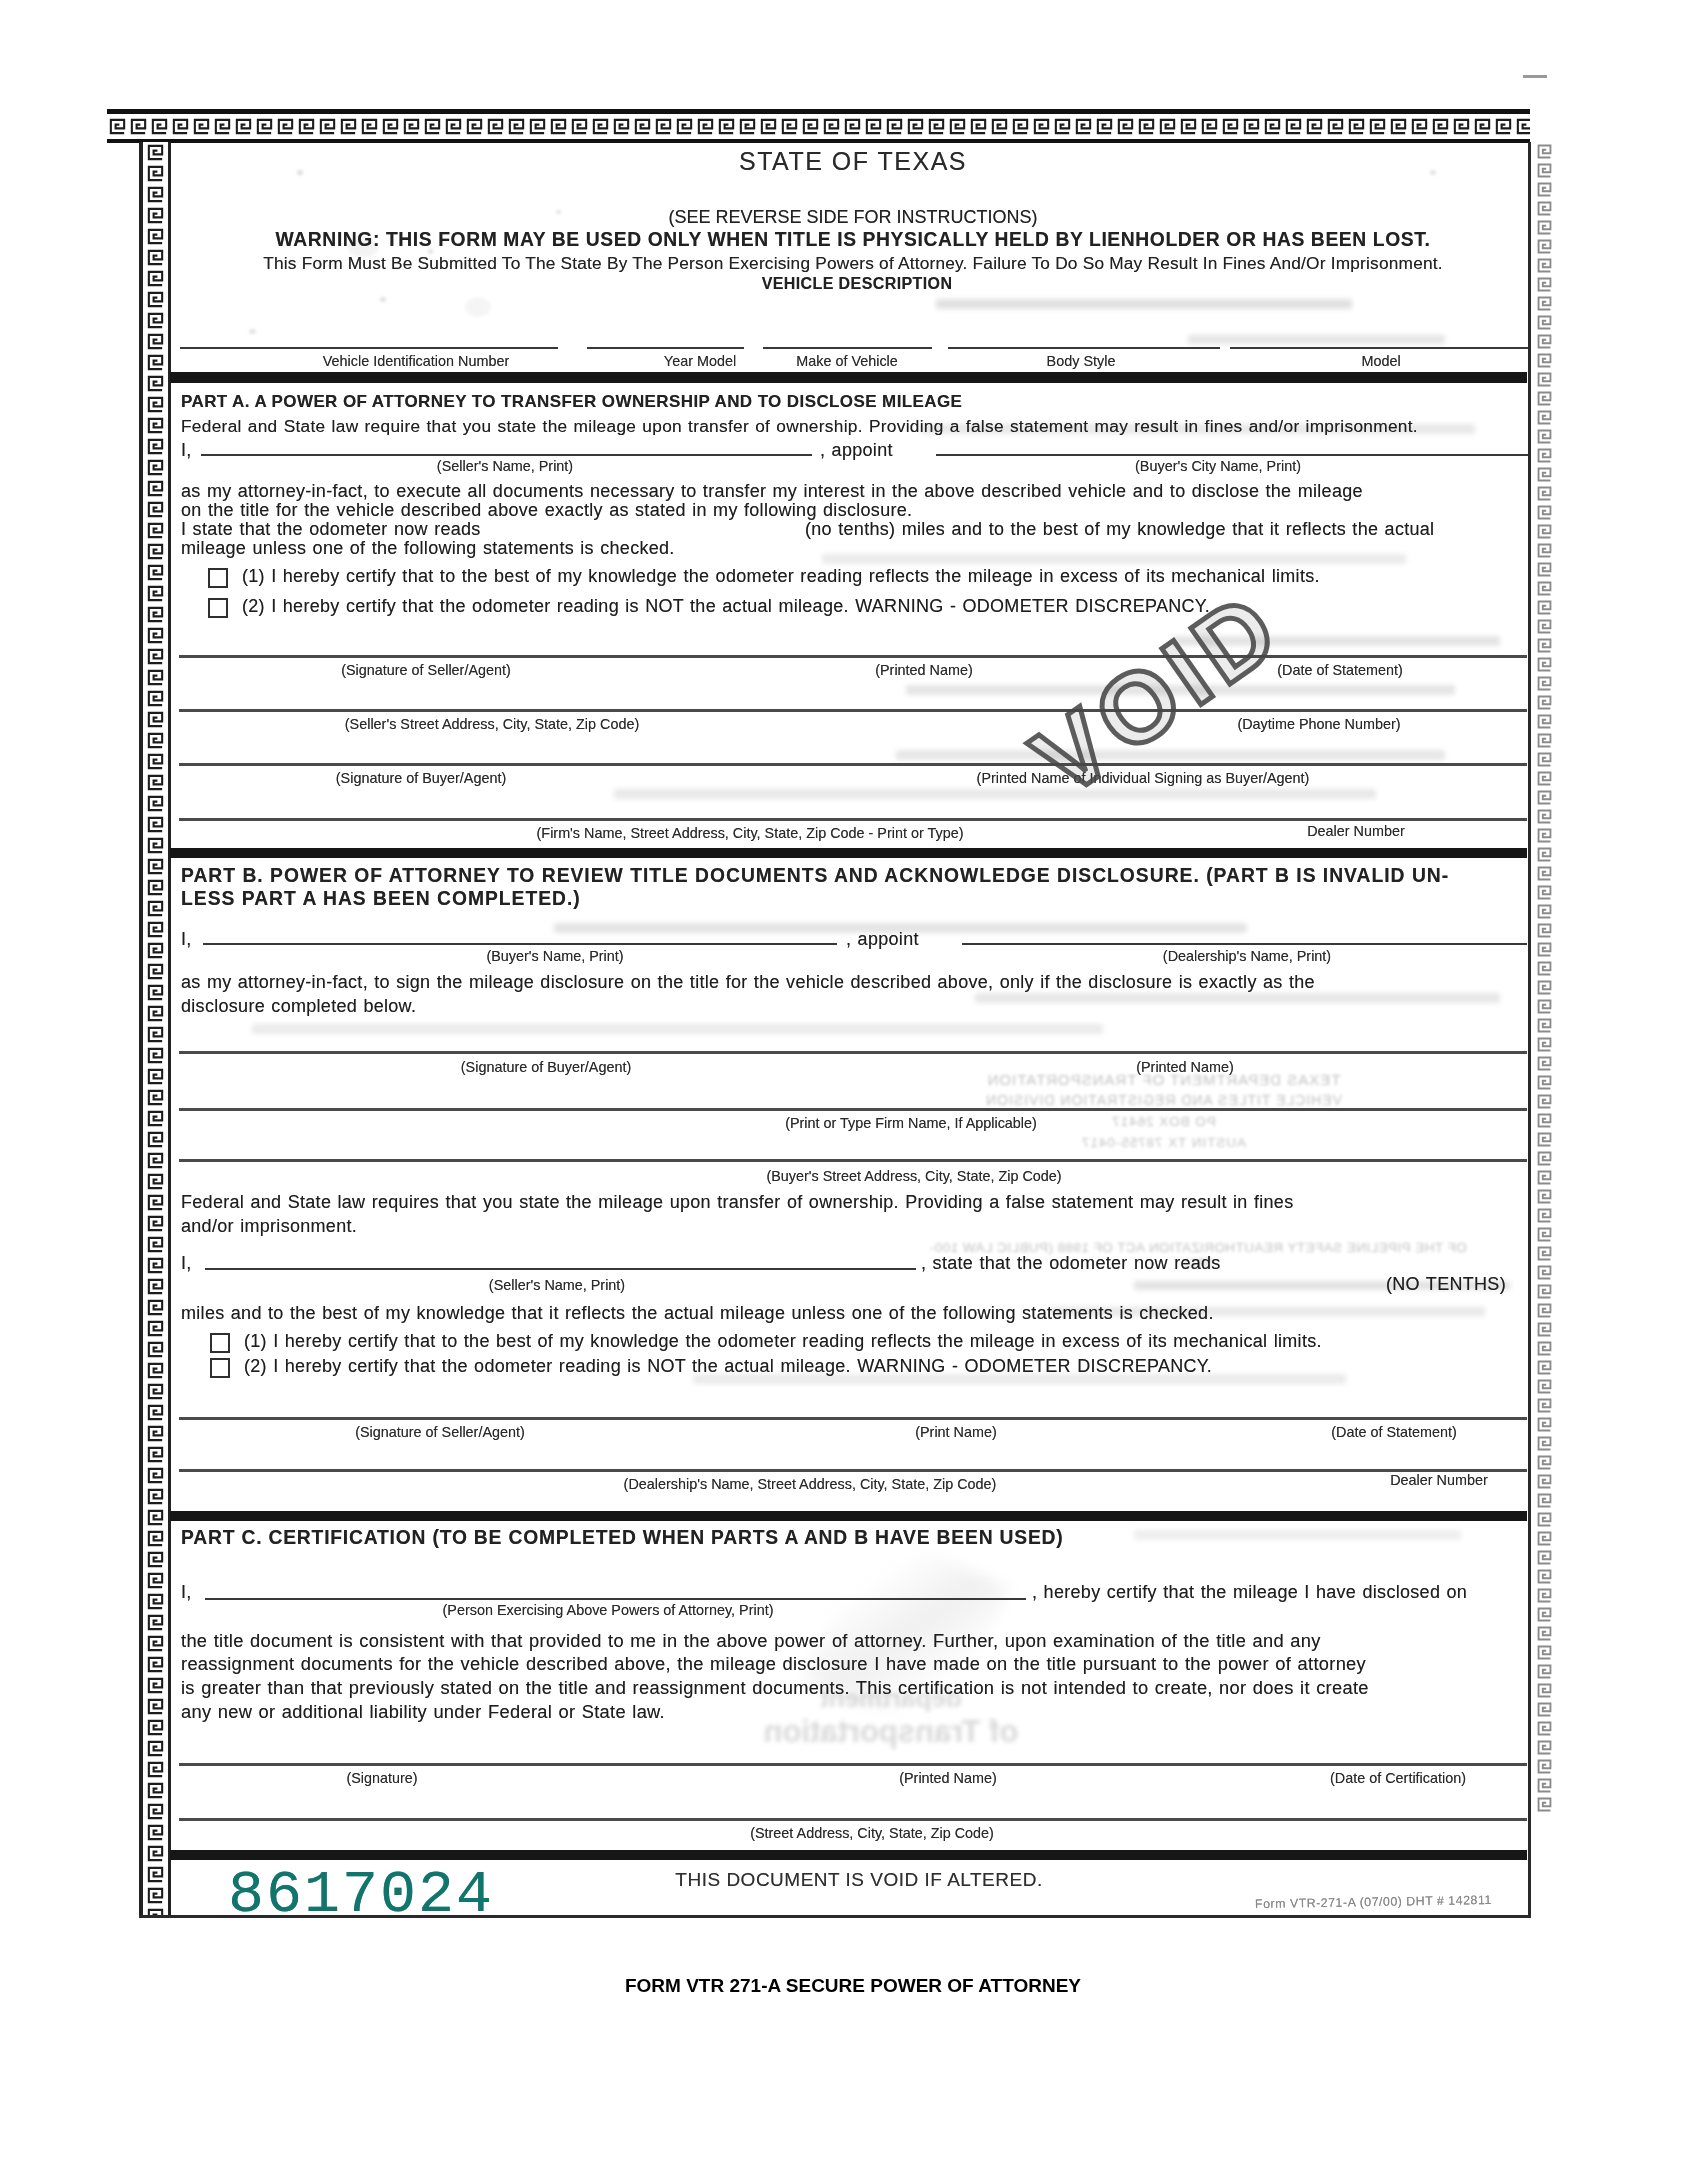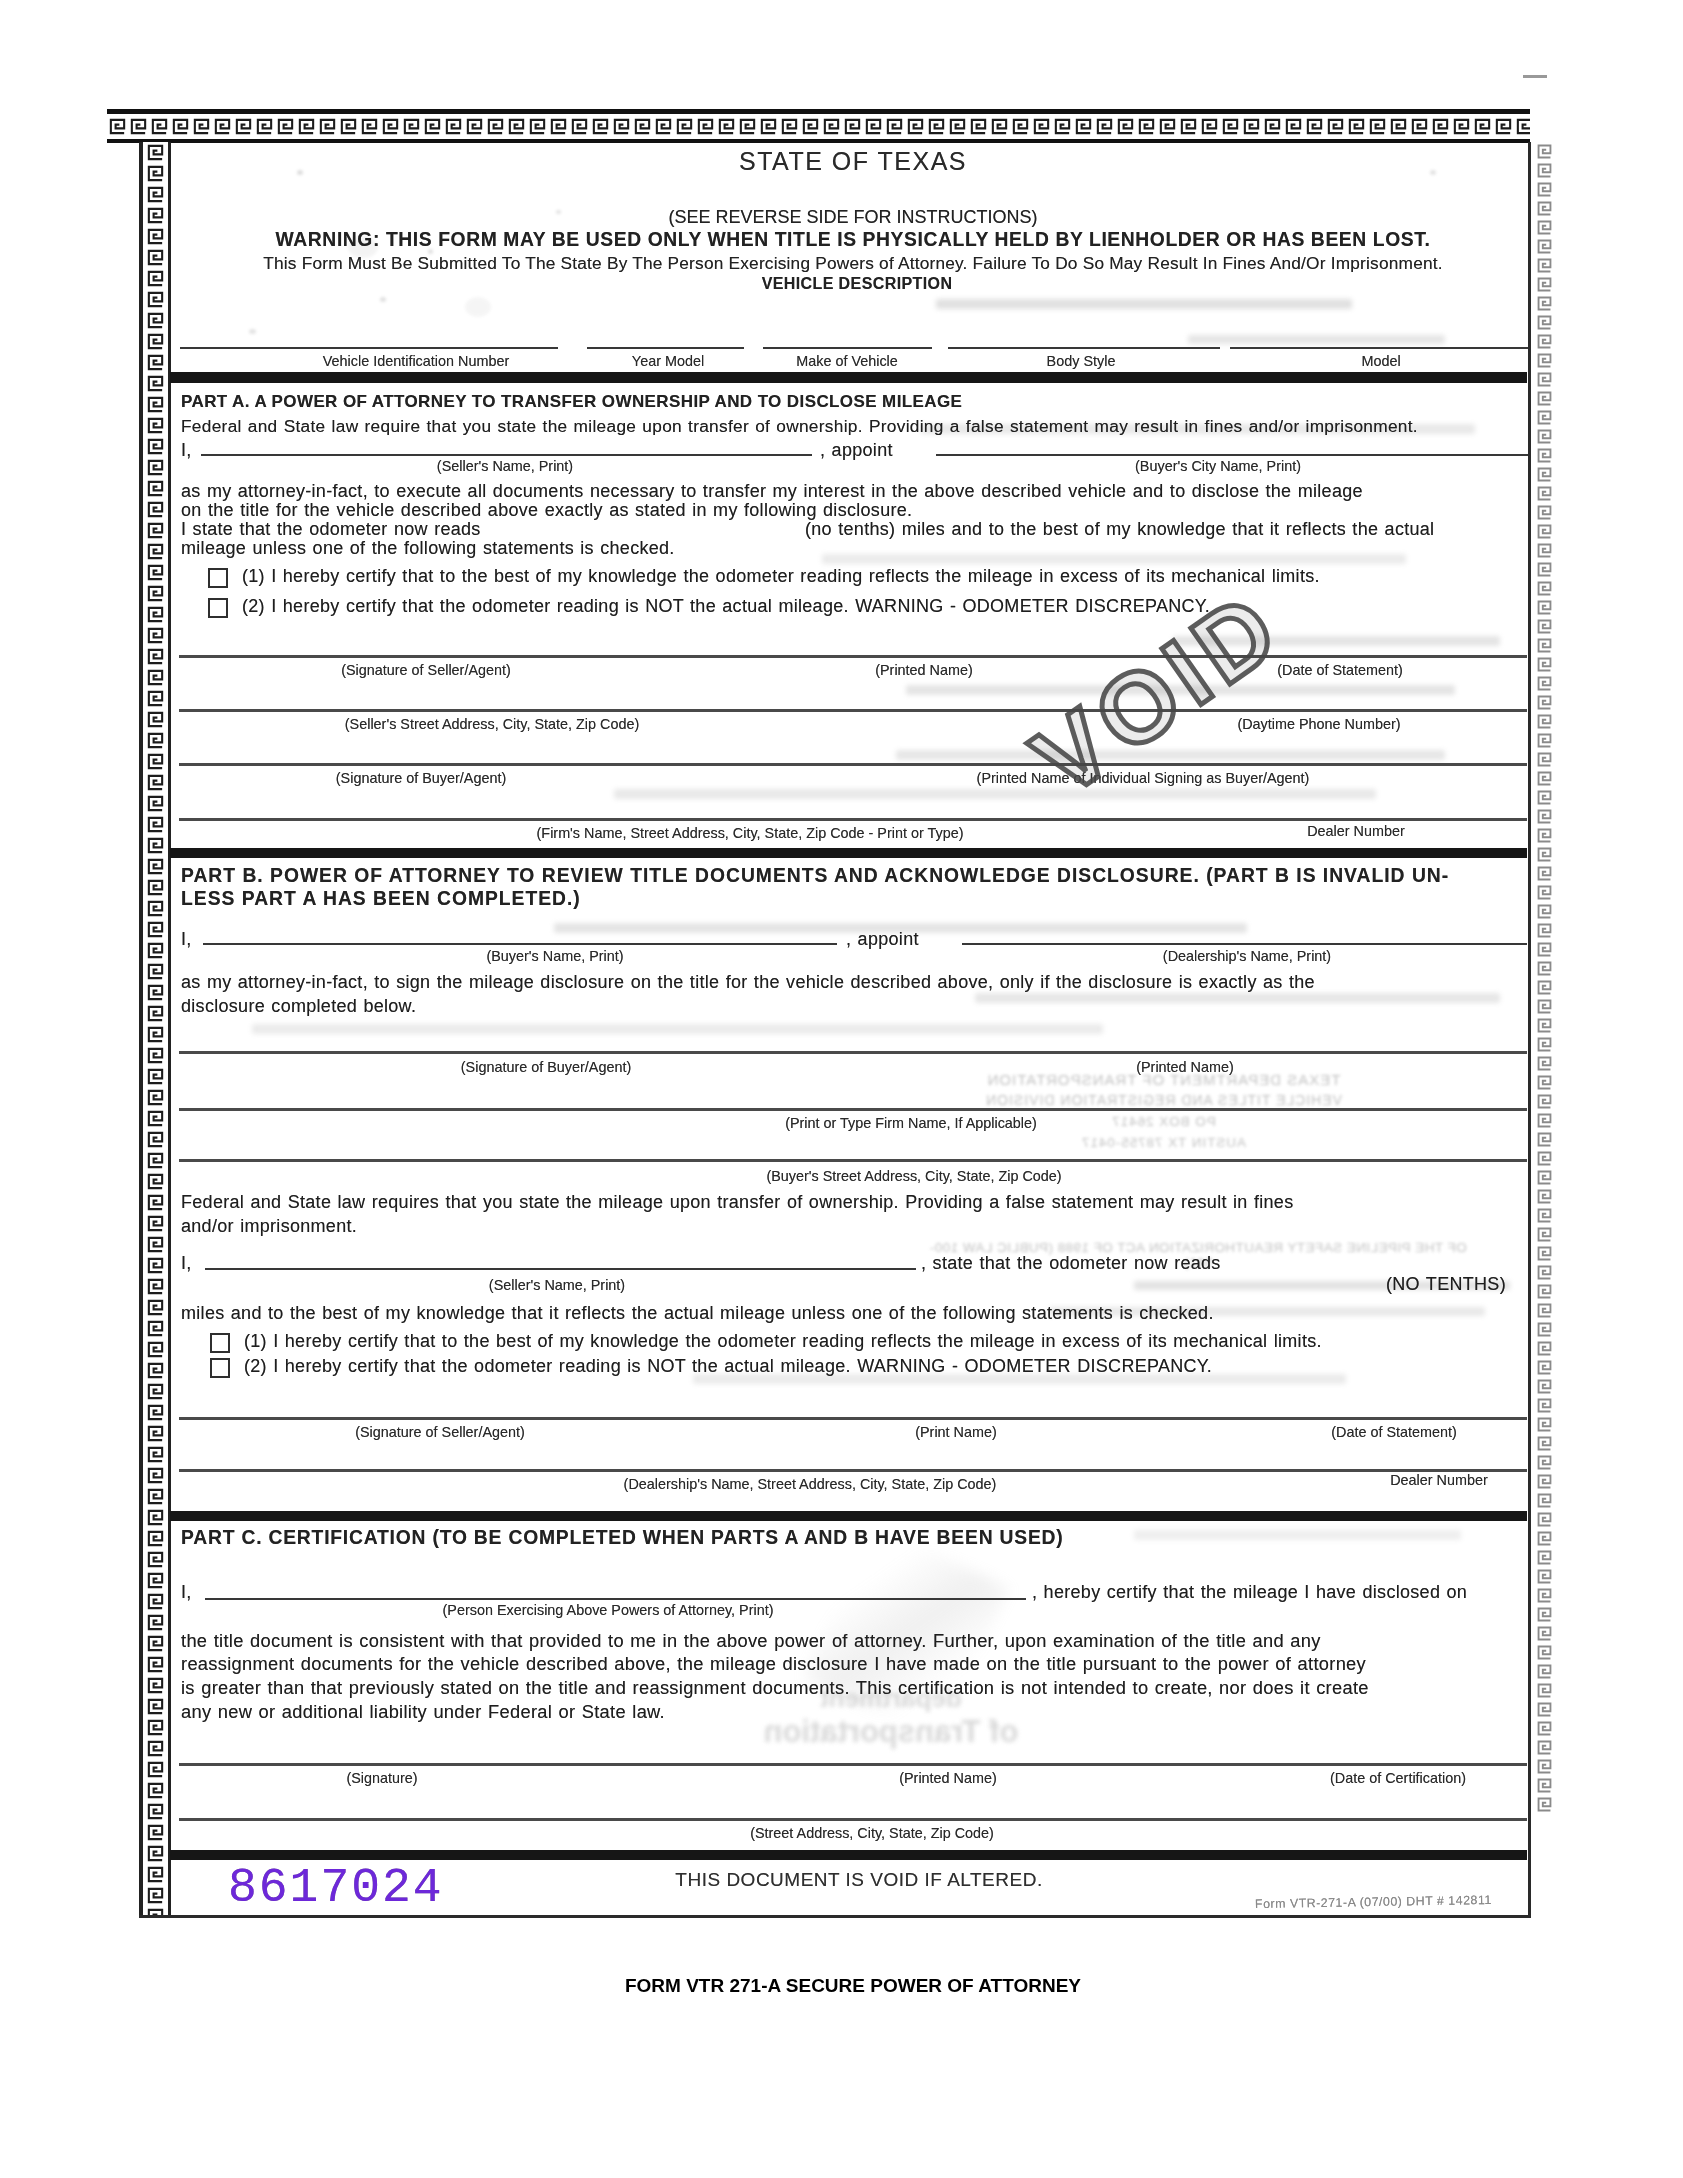--- a/index.html
+++ b/index.html
@@ -26,21 +26,21 @@
   #border-right { position:absolute; left:1535px; top:142px; width:28px; height:1772px; display:flex;
                   flex-direction:column; overflow:hidden; opacity:.8; }
   .gkcell { flex:0 0 auto; line-height:0; margin:1px; }
   #right-line { position:absolute; left:1528px; top:142px; width:3px; height:1775px; background:#2a2a2a; }
   #bottom-line { position:absolute; left:139px; top:1915px; width:1392px; height:3px; background:#2a2a2a; }
   #void-stamp { position:absolute; left:980px; top:574px; width:356px; height:238px;
                 display:flex; align-items:center; justify-content:center;
                 transform:rotate(-35deg); pointer-events:none; }
   #void-stamp span { font-size:99px; font-weight:bold; letter-spacing:8px;
                      color:rgba(70,70,70,0.12); -webkit-text-stroke:5px #464646; opacity:.88; }
-  .serial { font-family:"Liberation Mono", monospace; font-size:48px; letter-spacing:2px; color:#6d28d9; }
+  .serial { font-family:"Liberation Mono", monospace; font-size:60px; letter-spacing:2px; color:#0f766e; }
 </style>
 </head>
 <body>
 
 <div class="page">
 
   <div id="border-top">
       <span class="gkcell"><svg width="19" height="19" viewBox="0 0 20 20">
           <path d="M17 17 H3 V3 H17 V12 H8 V8 H12" fill="none" stroke="#1c1c1c" stroke-width="2.2"></path>
         </svg></span>
@@ -825,21 +825,21 @@
   <div class="t ctr b" style="left:853px; top:229px; font-size:19.3px; letter-spacing:0.6px;">WARNING: THIS FORM MAY BE USED ONLY WHEN TITLE IS PHYSICALLY HELD BY LIENHOLDER OR HAS BEEN LOST.</div>
   <div class="t ctr" style="left:853px; top:253px; font-size:17.3px; letter-spacing:0.2px;">This Form Must Be Submitted To The State By The Person Exercising Powers of Attorney. Failure To Do So May Result In Fines And/Or Imprisonment.</div>
   <div class="t ctr b" style="left:857px; top:275px; font-size:16px; letter-spacing:0.4px;">VEHICLE DESCRIPTION</div>
 
   <div class="hl" style="left:180px; top:347px; width:378px;"></div>
   <div class="hl" style="left:587px; top:347px; width:157px;"></div>
   <div class="hl" style="left:763px; top:347px; width:169px;"></div>
   <div class="hl" style="left:948px; top:347px; width:272px;"></div>
   <div class="hl" style="left:1230px; top:347px; width:298px;"></div>
   <div class="t ctr lbl" style="left:416px; top:353px;">Vehicle Identification Number</div>
-  <div class="t ctr lbl" style="left:668px; top:353px;">Year Model</div>
+  <div class="t ctr lbl" style="left:700px; top:353px;">Year Model</div>
   <div class="t ctr lbl" style="left:847px; top:353px;">Make of Vehicle</div>
   <div class="t ctr lbl" style="left:1081px; top:353px;">Body Style</div>
   <div class="t ctr lbl" style="left:1381px; top:353px;">Model</div>
 
   <div class="bar" style="left:170px; top:372px; width:1357px; height:11px;"></div>
   <div class="t b" style="left:181px; top:392px; font-size:17px; letter-spacing:0.4px;">PART A. A POWER OF ATTORNEY TO TRANSFER OWNERSHIP AND TO DISCLOSE MILEAGE</div>
   <div class="t body18" style="left:181px; top:416px; font-size:17.3px;">Federal and State law require that you state the mileage upon transfer of ownership. Providing a false statement may result in fines and/or imprisonment.</div>
 
   <div class="t body18" style="left:181px; top:440px;">I,</div>
   <div class="hl" style="left:201px; top:454px; width:611px;"></div>

